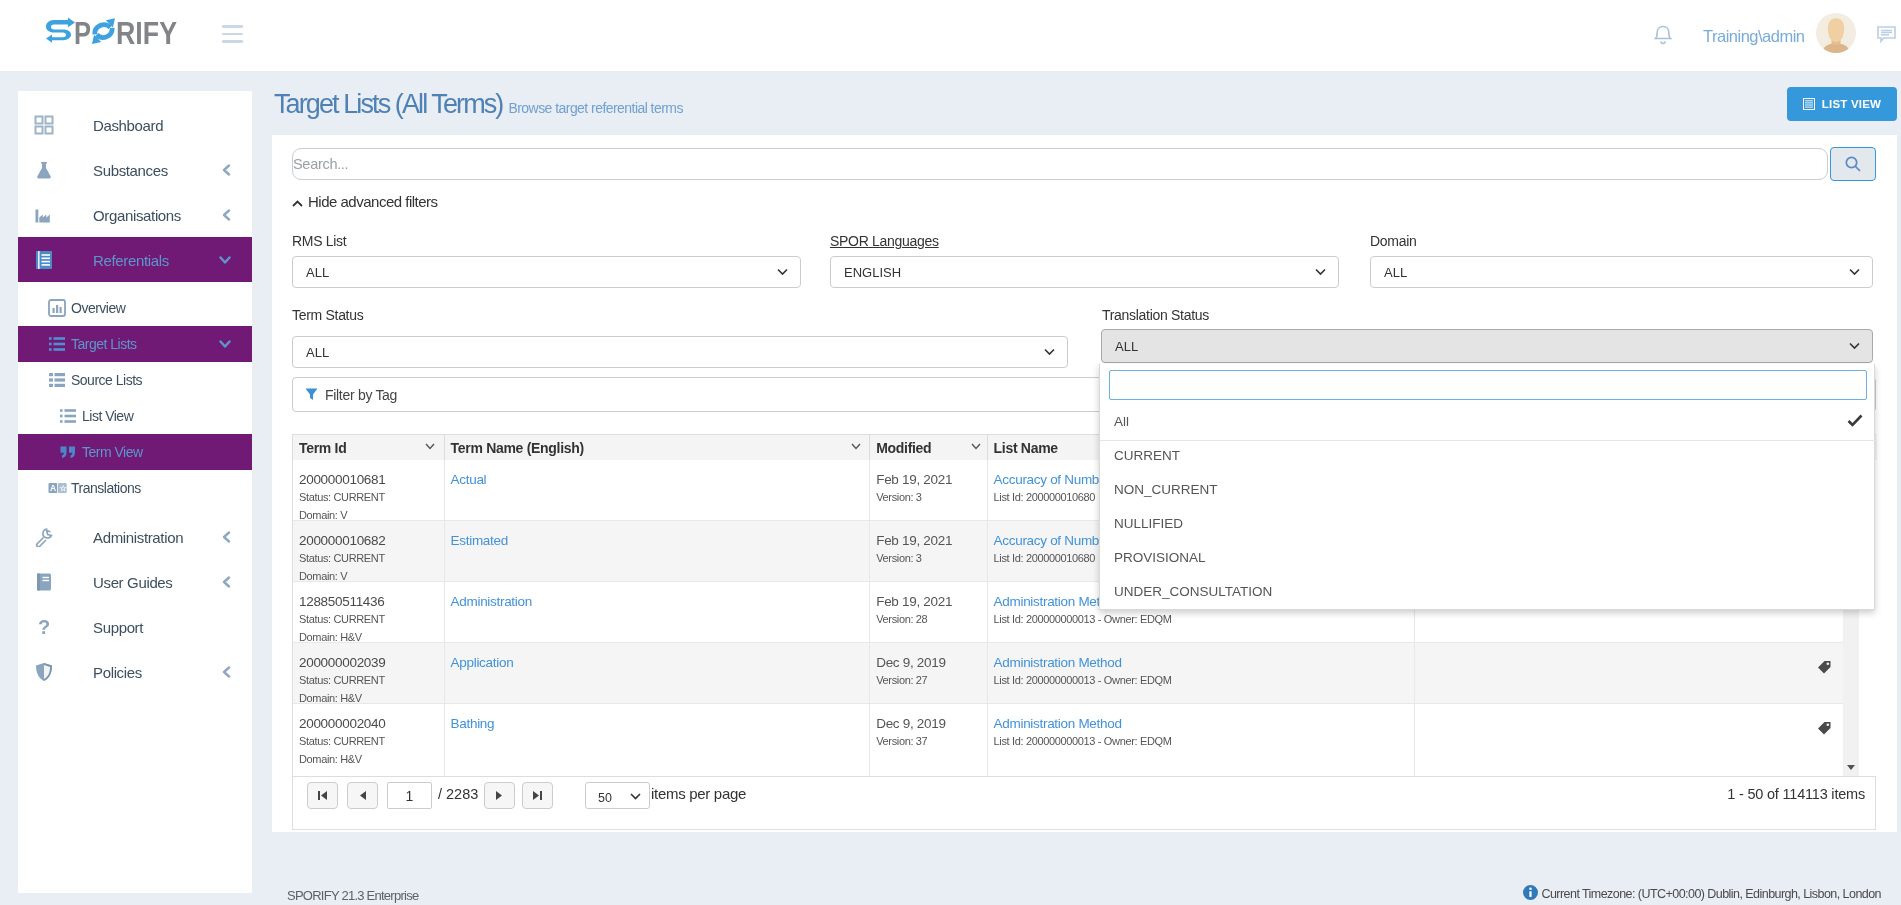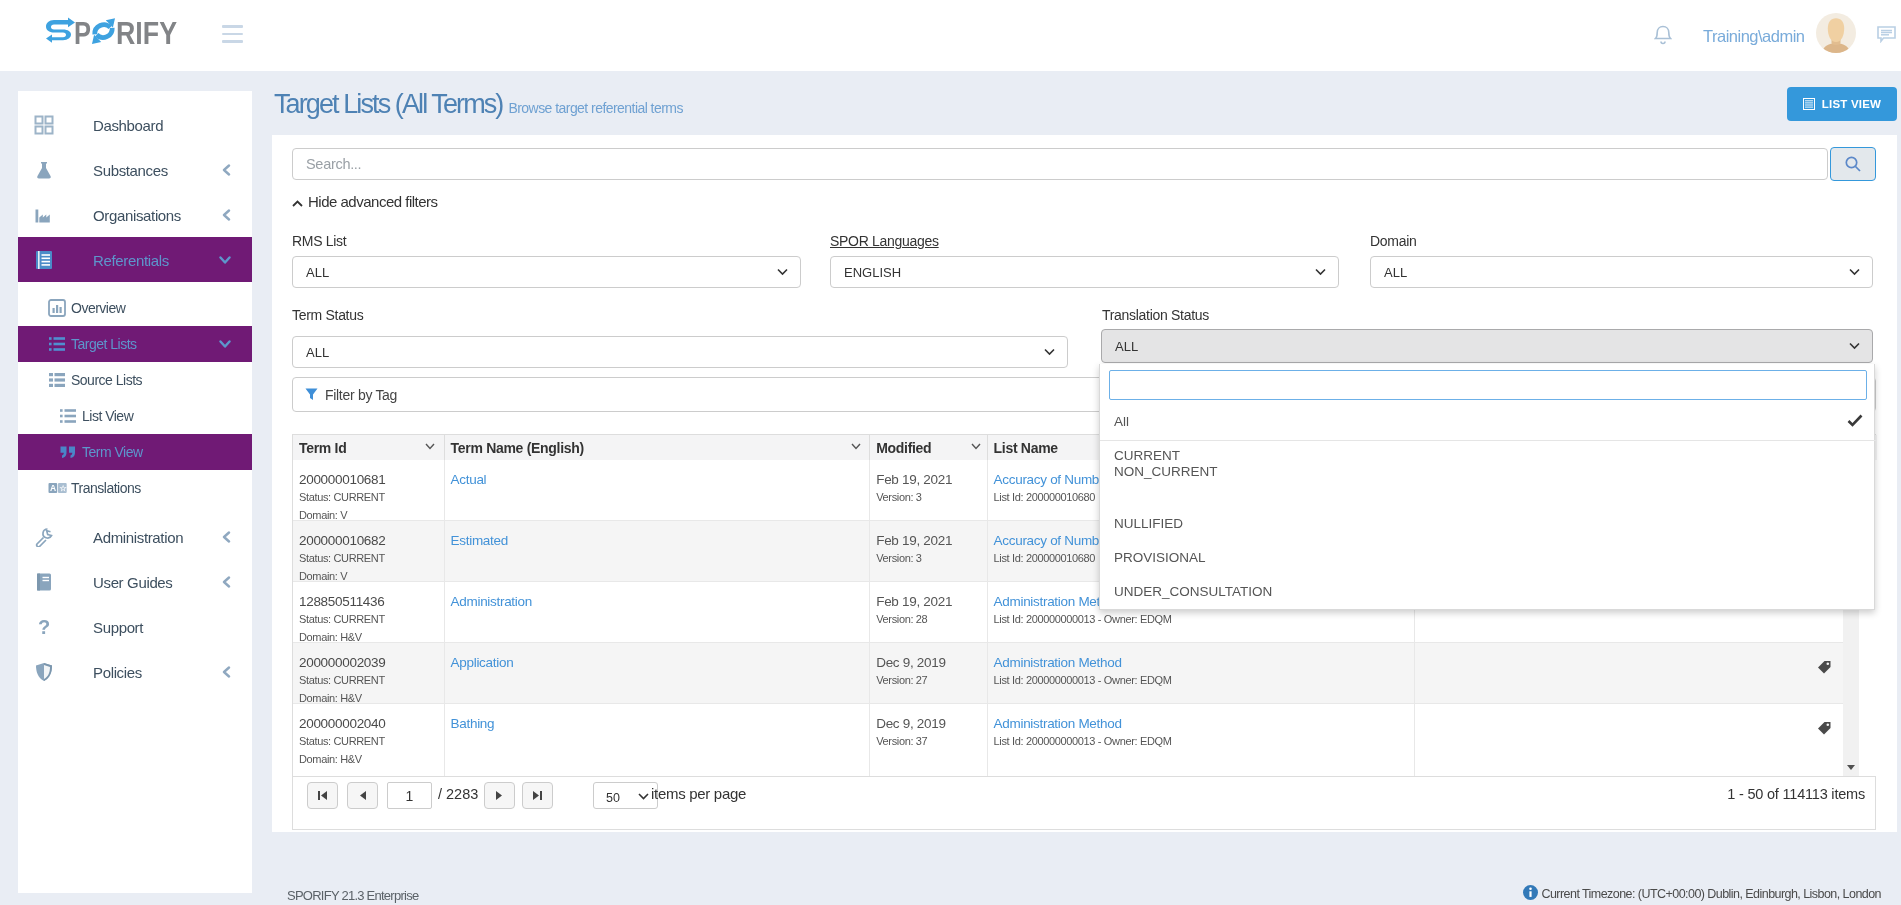--- a/index.html
+++ b/index.html
@@ -32,21 +32,21 @@
 #sidegap { height:8px; }
 #sidepad { height:11px; }
 
 
 #ptitle { position:absolute; left:274px; top:89px; font-size:27px; letter-spacing:-1.9px; color:#4e82b4; }
 #psub { font-size:14px; letter-spacing:-0.55px; color:#6fa1d2; margin-left:6px; }
 #listviewbtn { position:absolute; left:1787px; top:87px; width:110px; height:34px; background:#3498db; border-radius:4px; color:#fff; font-size:11.5px; font-weight:bold; letter-spacing:.2px; display:flex; align-items:center; justify-content:center; gap:7px; }
 
 
 #card { position:absolute; left:272px; top:135px; width:1625px; height:697px; background:#fff; }
-#searchbox { position:absolute; left:20px; top:13px; width:1536px; height:32px; border:1px solid #ccc; border-radius:4px; font-size:14.5px; letter-spacing:-0.3px; color:#9aa0a6; padding-left:13px; display:flex; align-items:center; }
+#searchbox { position:absolute; left:20px; top:13px; width:1536px; height:32px; border:1px solid #ccc; border-radius:9px; font-size:14.5px; letter-spacing:-0.3px; color:#9aa0a6; display:flex; align-items:center; }
 #searchbtn { position:absolute; left:1558px; top:12px; width:46px; height:34px; background:#e3e8ec; border:1px solid #3498db; border-radius:4px; display:flex; align-items:center; justify-content:center; }
 #hidefilters { position:absolute; left:20px; top:58px; font-size:15px; letter-spacing:-0.5px; color:#333; }
 .flabel { position:absolute; font-size:14px; letter-spacing:-0.3px; color:#333; }
 .fselect { position:absolute; height:32px; border:1px solid #ccc; border-radius:4px; background:#fff; font-size:13px; color:#333; display:flex; align-items:center; padding-left:13px; }
 .fselect .sc { position:absolute; right:12px; top:50%; transform:translateY(-50%); }
 #tagbox { position:absolute; left:20px; top:242px; width:1584px; height:35px; border:1px solid #ccc; border-radius:4px; display:flex; align-items:center; font-size:14px; letter-spacing:-0.3px; color:#444; }
 
 
 #grid { position:absolute; left:20px; top:299px; width:1584px; height:343px; border:1px solid #ddd; }
 .gh { position:absolute; top:0; height:25px; background:#f4f4f5; border-right:1px solid #ddd; font-size:14px; letter-spacing:-0.3px; font-weight:bold; color:#333; }
@@ -57,21 +57,21 @@
 .l1 { position:absolute; left:6px; top:12px; font-size:13.5px; letter-spacing:-0.3px; color:#4a4a4a; }
 .l1a { position:absolute; left:6px; top:12px; font-size:13.5px; letter-spacing:-0.3px; color:#4292d8; }
 .l2 { position:absolute; left:6px; top:30.5px; font-size:11px; letter-spacing:-0.35px; color:#555; }
 .l3 { position:absolute; left:6px; top:49px; font-size:11px; letter-spacing:-0.35px; color:#555; }
 
 
 #pager { position:absolute; left:20px; top:642px; width:1584px; height:53px; background:#fff; border:1px solid #ddd; border-top:none; }
 .pbtn { position:absolute; top:5px; width:31px; height:27px; background:#f6f6f6; border:1px solid #ccc; border-radius:4px; display:flex; align-items:center; justify-content:center; }
 #pginput { position:absolute; left:94px; top:5px; width:45px; height:27px; border:1px solid #ccc; border-radius:2px; font-size:14px; color:#333; text-align:center; line-height:26px; }
 #pgtotal { position:absolute; left:145px; top:9px; font-size:14.5px; color:#333; }
-#ppselect { position:absolute; left:300px; top:5px; width:65px; height:27px; border:1px solid #ccc; border-radius:3px; font-size:12.5px; color:#333; padding:8px 0 0 12px; }
+#ppselect { position:absolute; left:292px; top:5px; width:65px; height:27px; border:1px solid #ccc; border-radius:3px; font-size:12.5px; color:#333; padding:8px 0 0 12px; }
 #ppl { position:absolute; left:358px; top:8px; font-size:15px; letter-spacing:-0.3px; color:#333; }
 #pcount { position:absolute; right:10px; top:9px; font-size:14.5px; letter-spacing:-0.2px; color:#333; }
 
 
 #ddpanel { position:absolute; left:1099px; top:364px; width:776px; height:246px; background:#fff; border:1px solid #d9d9d9; border-top:none; box-shadow:0 3px 7px rgba(0,0,0,.2); }
 #ddinput { position:absolute; left:9px; top:6px; width:758px; height:30px; border:1px solid #6cb0e8; border-radius:2px; background:#fff; }
 .ddopt { position:absolute; left:14px; font-size:13.5px; color:#555; }
 
 
 #f_left { position:absolute; left:287px; top:888px; font-size:13px; letter-spacing:-0.75px; color:#5b6268; }
@@ -508,21 +508,21 @@
 </div>
 
 <div id="ddpanel">
   <div id="ddinput"></div>
   <div class="ddopt" style="top:50px;">All</div>
   <div style="position:absolute; left:0; top:76px; width:776px; height:1px; background:#e5e5e5;"></div>
   <svg style="position:absolute; left:747px; top:50px;" width="16" height="13" viewBox="0 0 16 13">
       <path d="M1.5,7 L5.5,11 L14.5,1.5" fill="none" stroke="#3a3a3a" stroke-width="2.6"></path>
     </svg>
   <div class="ddopt" style="top:84px;text-align:right;">CURRENT</div>
-  <div class="ddopt" style="top:100px;">NON_CURRENT</div>
+  <div class="ddopt" style="top:118px;">NON_CURRENT</div>
   <div class="ddopt" style="top:152px;">NULLIFIED</div>
   <div class="ddopt" style="top:186px;">PROVISIONAL</div>
   <div class="ddopt" style="top:220px;">UNDER_CONSULTATION</div>
 </div>
 
 <div id="f_left">SPORIFY 21.3 Enterprise</div>
 <div id="f_info"><svg width="15" height="15" viewBox="0 0 15 15">
       <circle cx="7.5" cy="7.5" r="7.5" fill="#3279b8"></circle>
       <rect x="6.4" y="6.3" width="2.2" height="5.6" fill="#fff"></rect>
       <circle cx="7.5" cy="3.8" r="1.3" fill="#fff"></circle>

